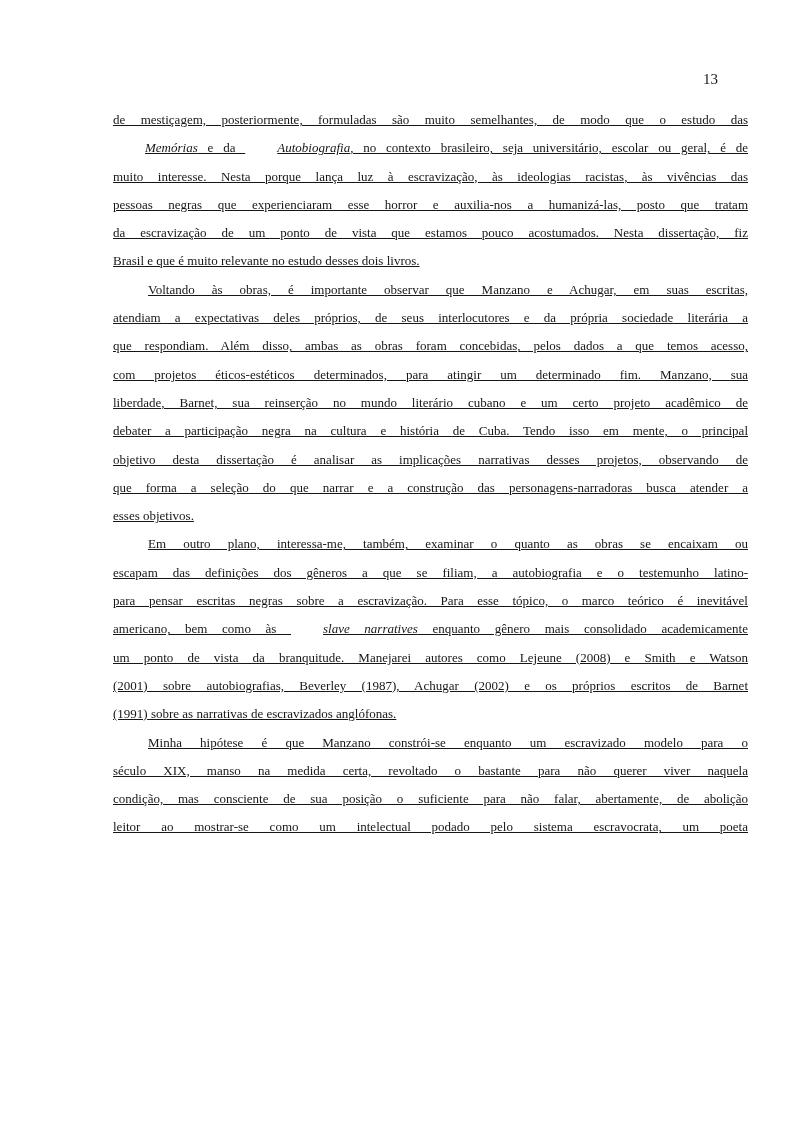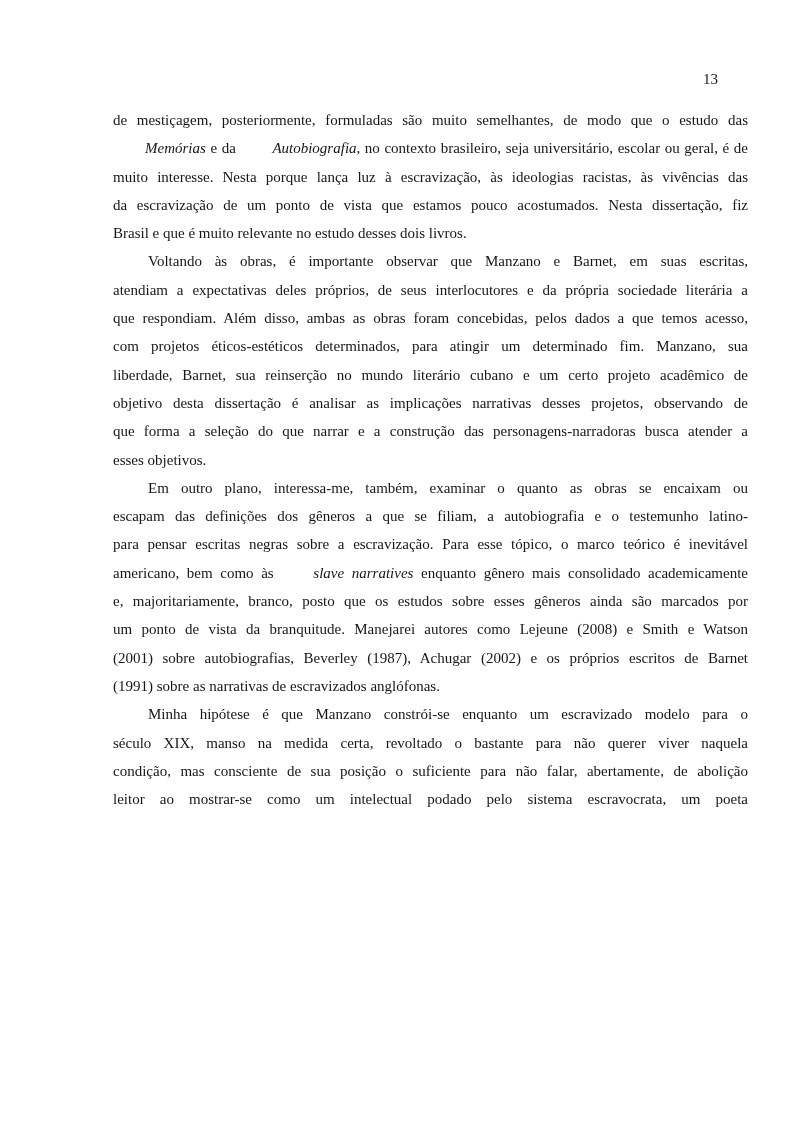--- a/index.html
+++ b/index.html
@@ -33,25 +33,26 @@
     top: 106px;
     width: 635px;
   }
   .paragraph {
     margin: 0;
     padding: 0;
   }
   .line {
     height: 28.3px;
     line-height: 28.3px;
-    font-size: 15px;
+    font-size: 13px;
     text-align: justify;
     text-align-last: justify;
     overflow: hidden;
     white-space: normal;
+    text-decoration: underline;
   }
   .line.last {
     text-align-last: left;
   }
   .line.indent {
     text-indent: 35px;
   }
   .line em {
     font-style: italic;
     margin-left: 32px;
@@ -60,39 +61,40 @@
 </head>
 <body>
 
 <div class="page">
   <div class="page-number">13</div>
   <div class="text-block" id="text-block">
       <div class="paragraph">
         <div class="line"><span>de mestiçagem, posteriormente, formuladas são muito semelhantes, de modo que o estudo das</span></div>
         <div class="line"><em>Memórias</em><span> e da </span><em>Autobiografia</em><span>, no contexto brasileiro, seja universitário, escolar ou geral, é de</span></div>
         <div class="line"><span>muito interesse. Nesta porque lança luz à escravização, às ideologias racistas, às vivências das</span></div>
+        <div class="line"><span>pessoas negras que experienciaram esse horror e auxilia-nos a humanizá-las, posto que tratam</span></div>
         <div class="line"><span>da escravização de um ponto de vista que estamos pouco acostumados. Nesta dissertação, fiz</span></div>
         <div class="line last"><span>Brasil e que é muito relevante no estudo desses dois livros.</span></div>
       </div>
       <div class="paragraph">
-        <div class="line indent"><span>Voltando às obras, é importante observar que Manzano e Barnet, em suas escritas,</span></div>
+        <div class="line indent"><span>Voltando às obras, é importante observar que Manzano e Achugar, em suas escritas,</span></div>
         <div class="line"><span>atendiam a expectativas deles próprios, de seus interlocutores e da própria sociedade literária a</span></div>
         <div class="line"><span>que respondiam. Além disso, ambas as obras foram concebidas, pelos dados a que temos acesso,</span></div>
         <div class="line"><span>com projetos éticos-estéticos determinados, para atingir um determinado fim. Manzano, sua</span></div>
         <div class="line"><span>liberdade, Barnet, sua reinserção no mundo literário cubano e um certo projeto acadêmico de</span></div>
+        <div class="line"><span>debater a participação negra na cultura e história de Cuba. Tendo isso em mente, o principal</span></div>
         <div class="line"><span>objetivo desta dissertação é analisar as implicações narrativas desses projetos, observando de</span></div>
         <div class="line"><span>que forma a seleção do que narrar e a construção das personagens-narradoras busca atender a</span></div>
         <div class="line last"><span>esses objetivos.</span></div>
       </div>
       <div class="paragraph">
         <div class="line indent"><span>Em outro plano, interessa-me, também, examinar o quanto as obras se encaixam ou</span></div>
         <div class="line"><span>escapam das definições dos gêneros a que se filiam, a autobiografia e o testemunho latino-</span></div>
         <div class="line"><span>para pensar escritas negras sobre a escravização. Para esse tópico, o marco teórico é inevitável</span></div>
         <div class="line"><span>americano, bem como às </span><em>slave narratives</em><span> enquanto gênero mais consolidado academicamente</span></div>
-        <div class="line"><span>e, majoritariamente, branco, posto que os estudos sobre esses gêneros ainda são marcados por</span></div>
         <div class="line"><span>um ponto de vista da branquitude. Manejarei autores como Lejeune (2008) e Smith e Watson</span></div>
         <div class="line"><span>(2001) sobre autobiografias, Beverley (1987), Achugar (2002) e os próprios escritos de Barnet</span></div>
         <div class="line last"><span>(1991) sobre as narrativas de escravizados anglófonas.</span></div>
       </div>
       <div class="paragraph">
         <div class="line indent"><span>Minha hipótese é que Manzano constrói-se enquanto um escravizado modelo para o</span></div>
         <div class="line"><span>século XIX, manso na medida certa, revoltado o bastante para não querer viver naquela</span></div>
         <div class="line"><span>condição, mas consciente de sua posição o suficiente para não falar, abertamente, de abolição</span></div>
         <div class="line"><span>leitor ao mostrar-se como um intelectual podado pelo sistema escravocrata, um poeta</span></div>
       </div>

